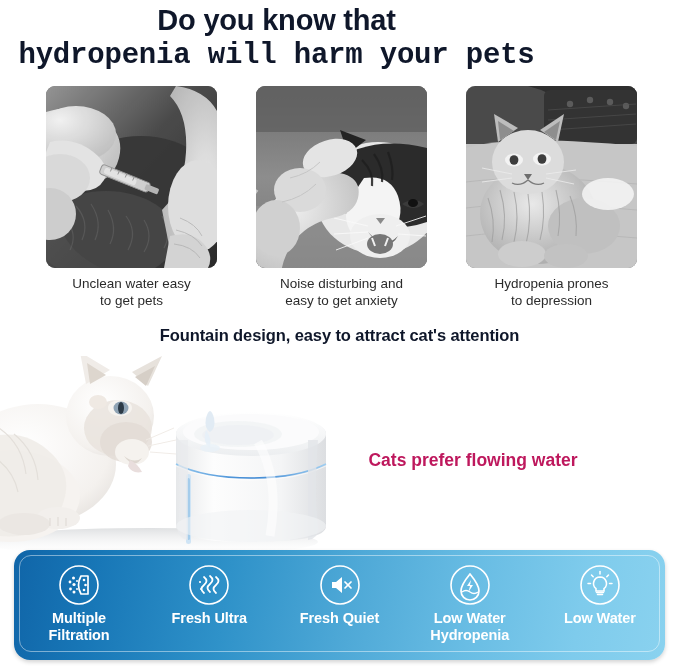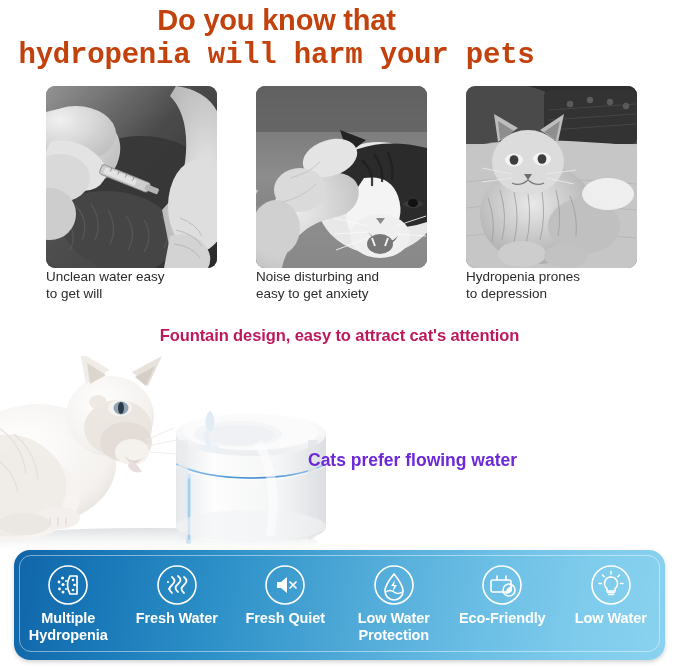--- a/index.html
+++ b/index.html
@@ -16,21 +16,21 @@
     -webkit-font-smoothing: antialiased;
   }
 
   
   .headline {
     position: absolute;
     left: 0;
     top: 2px;
     width: 553px;
     text-align: center;
-    color: #c2410c;
+    color: #0f172a;
     font-weight: bold;
     font-size: 29px;
     line-height: 36px;
     letter-spacing: -0.2px;
   }
   .headline .l1 { display: block; }
   .headline .l2 { display: block; font-family: Liberation Mono, monospace; }
 
   
   .cards {
@@ -46,35 +46,36 @@
     width: 171px;
     height: 182px;
     border-radius: 9px;
     overflow: hidden;
     position: relative;
     background: #6f6f6f;
     filter: grayscale(100%);
   }
   .photo svg { display: block; width: 171px; height: 182px; }
   .caption {
-    text-align: left;
+    margin-top: 7px;
+    text-align: center;
     color: #2b2b2b;
     font-size: 13.5px;
     line-height: 17px;
   }
   .caption .cl { display: block; }
 
   
   .tagline {
     position: absolute;
     left: 0;
     top: 326px;
     width: 679px;
     text-align: center;
-    color: #be185d;
+    color: #0f172a;
     font-weight: bold;
     font-size: 16.5px;
     letter-spacing: -0.1px;
   }
 
   
   .scene {
     position: absolute;
     left: 0;
     top: 356px;
@@ -82,22 +83,22 @@
     height: 200px;
     background: #ffffff;
   }
   .scene svg { display: block; width: 679px; height: 200px; }
 
   .scene-text {
     position: absolute;
     right: 41px;
     top: 449px;
     width: 330px;
-    text-align: left;
-    color: #6d28d9;
+    text-align: center;
+    color: #be185d;
     font-weight: bold;
     font-size: 17.5px;
     line-height: 23px;
   }
   .scene-text .sl { display: block; }
 
   
   .featurebar {
     position: absolute;
     left: 14px;
@@ -224,21 +225,21 @@
         <g stroke="#b4b4b4" stroke-width="0.9" fill="none" opacity="0.8">
           <path d="M134 132 q16 6 22 18"></path>
             <path d="M130 144 q18 4 26 16"></path>
           <path d="M128 158 q18 2 26 14"></path>
         </g>
         <rect width="171" height="182" fill="#000" opacity="0.04"></rect>
       </svg>
     </div>
     <div class="caption">
       <span class="cl">Unclean water easy</span>
-      <span class="cl">to get will</span>
+      <span class="cl">to get pets</span>
     </div>
   </div>
 
   <div class="card">
     <div class="photo">
       <svg viewBox="0 0 171 182" preserveAspectRatio="xMidYMid slice">
         <defs>
           <linearGradient id="bg3" x1="0" y1="0" x2="0" y2="1">
             <stop offset="0" stop-color="#6d6d6d"></stop>
             <stop offset="0.5" stop-color="#8d8d8d"></stop>
@@ -509,41 +510,41 @@
               <circle cx="19" cy="17" r="1"></circle>
             <circle cx="19" cy="25" r="1"></circle>
             <circle cx="26" cy="16" r="1.3"></circle>
               <circle cx="27.5" cy="21" r="1.3"></circle>
             <circle cx="26" cy="26" r="1.3"></circle>
           </g>
         </svg>
       </span>
       <span class="f-label">
         <span class="fl">Multiple</span>
-        <span class="fl">Hydropenia</span>
+        <span class="fl">Filtration</span>
       </span>
     </div>
 
     <div class="feature">
       <span class="f-icon">
         <svg viewBox="0 0 42 42">
           <circle cx="21" cy="21" r="19" fill="none" stroke="#ffffff" stroke-width="1.6"></circle>
           <g fill="none" stroke="#ffffff" stroke-width="1.8" stroke-linecap="round">
             <path d="M16 13 q5 4 0 8 q-5 4 0 8"></path>
             <path d="M22 12 q5 4 0 8 q-5 4 0 8"></path>
             <path d="M28 13 q5 4 0 8 q-5 4 0 8"></path>
           </g>
           <g fill="#ffffff">
             <circle cx="12" cy="18" r="1.1"></circle>
               <circle cx="13" cy="25" r="1"></circle>
           </g>
         </svg>
       </span>
       <span class="f-label">
-        <span class="fl">Fresh Water</span>
+        <span class="fl">Fresh Ultra</span>
         <span class="fl"></span>
       </span>
     </div>
 
     <div class="feature">
       <span class="f-icon">
         <svg viewBox="0 0 42 42">
           <circle cx="21" cy="21" r="19" fill="none" stroke="#ffffff" stroke-width="1.6"></circle>
           <path d="M13 18 L17 18 L23 13 L23 29 L17 24 L13 24 Z" fill="#ffffff"></path>
           <g stroke="#ffffff" stroke-width="1.7" stroke-linecap="round">
@@ -562,40 +563,24 @@
       <span class="f-icon">
         <svg viewBox="0 0 42 42">
           <circle cx="21" cy="21" r="19" fill="none" stroke="#ffffff" stroke-width="1.6"></circle>
           <path d="M21 10 q9 11 9 17 a9 9 0 0 1 -18 0 q0 -6 9 -17 Z" fill="none" stroke="#ffffff" stroke-width="1.7"></path>
           <path d="M22 16 L18 22 L21 22 L19.5 28 L24 21 L21 21 Z" fill="#ffffff"></path>
           <path d="M13 28 q4 -3 8 0 q4 3 8 0" fill="none" stroke="#ffffff" stroke-width="1.4"></path>
         </svg>
       </span>
       <span class="f-label">
         <span class="fl">Low Water</span>
-        <span class="fl">Protection</span>
-      </span>
-    </div>
-
-    <div class="feature">
-      <span class="f-icon">
-        <svg viewBox="0 0 42 42">
-          <circle cx="21" cy="21" r="19" fill="none" stroke="#ffffff" stroke-width="1.6"></circle>
-          <path d="M12 16 h16 a2 2 0 0 1 2 2 v8 a2 2 0 0 1 -2 2 h-16 a2 2 0 0 1 -2 -2 v-8 a2 2 0 0 1 2 -2 Z" fill="none" stroke="#ffffff" stroke-width="1.6"></path>
-          <path d="M16 16 l0 -4 M25 16 l0 -4" stroke="#ffffff" stroke-width="1.6" stroke-linecap="round"></path>
-          <circle cx="28" cy="26" r="6" fill="none" stroke="#ffffff" stroke-width="1.6"></circle>
-          <path d="M31 22 q-7 2 -6 8 q7 -1 6 -8 Z" fill="#ffffff"></path>
-          <path d="M31 22 l-6 8" stroke="#ffffff" stroke-width="1" fill="none"></path>
-        </svg>
-      </span>
-      <span class="f-label">
-        <span class="fl">Eco-Friendly</span>
-        <span class="fl"></span>
-      </span>
-    </div>
+        <span class="fl">Hydropenia</span>
+      </span>
+    </div>
+
 
     <div class="feature">
       <span class="f-icon">
         <svg viewBox="0 0 42 42">
           <circle cx="21" cy="21" r="19" fill="none" stroke="#ffffff" stroke-width="1.6"></circle>
           <path d="M21 13 a6.5 6.5 0 0 1 4 11.6 v2.4 h-8 v-2.4 a6.5 6.5 0 0 1 4 -11.6 Z" fill="none" stroke="#ffffff" stroke-width="1.6"></path>
           <path d="M17.5 28.5 h7 M18.5 30.5 h5" stroke="#ffffff" stroke-width="1.5" stroke-linecap="round"></path>
           <g stroke="#ffffff" stroke-width="1.5" stroke-linecap="round">
             <line x1="21" y1="7.5" x2="21" y2="10"></line>
             <line x1="12.5" y1="11" x2="14.2" y2="12.8"></line>

